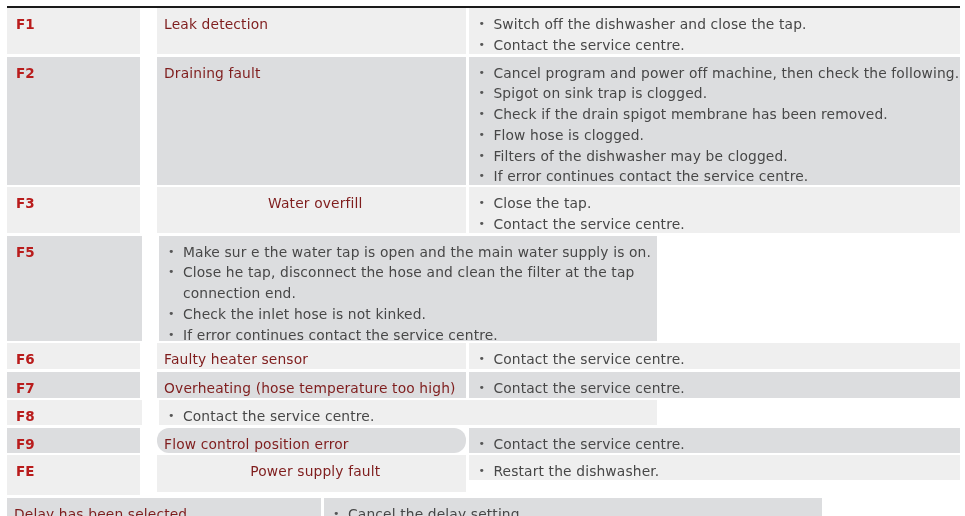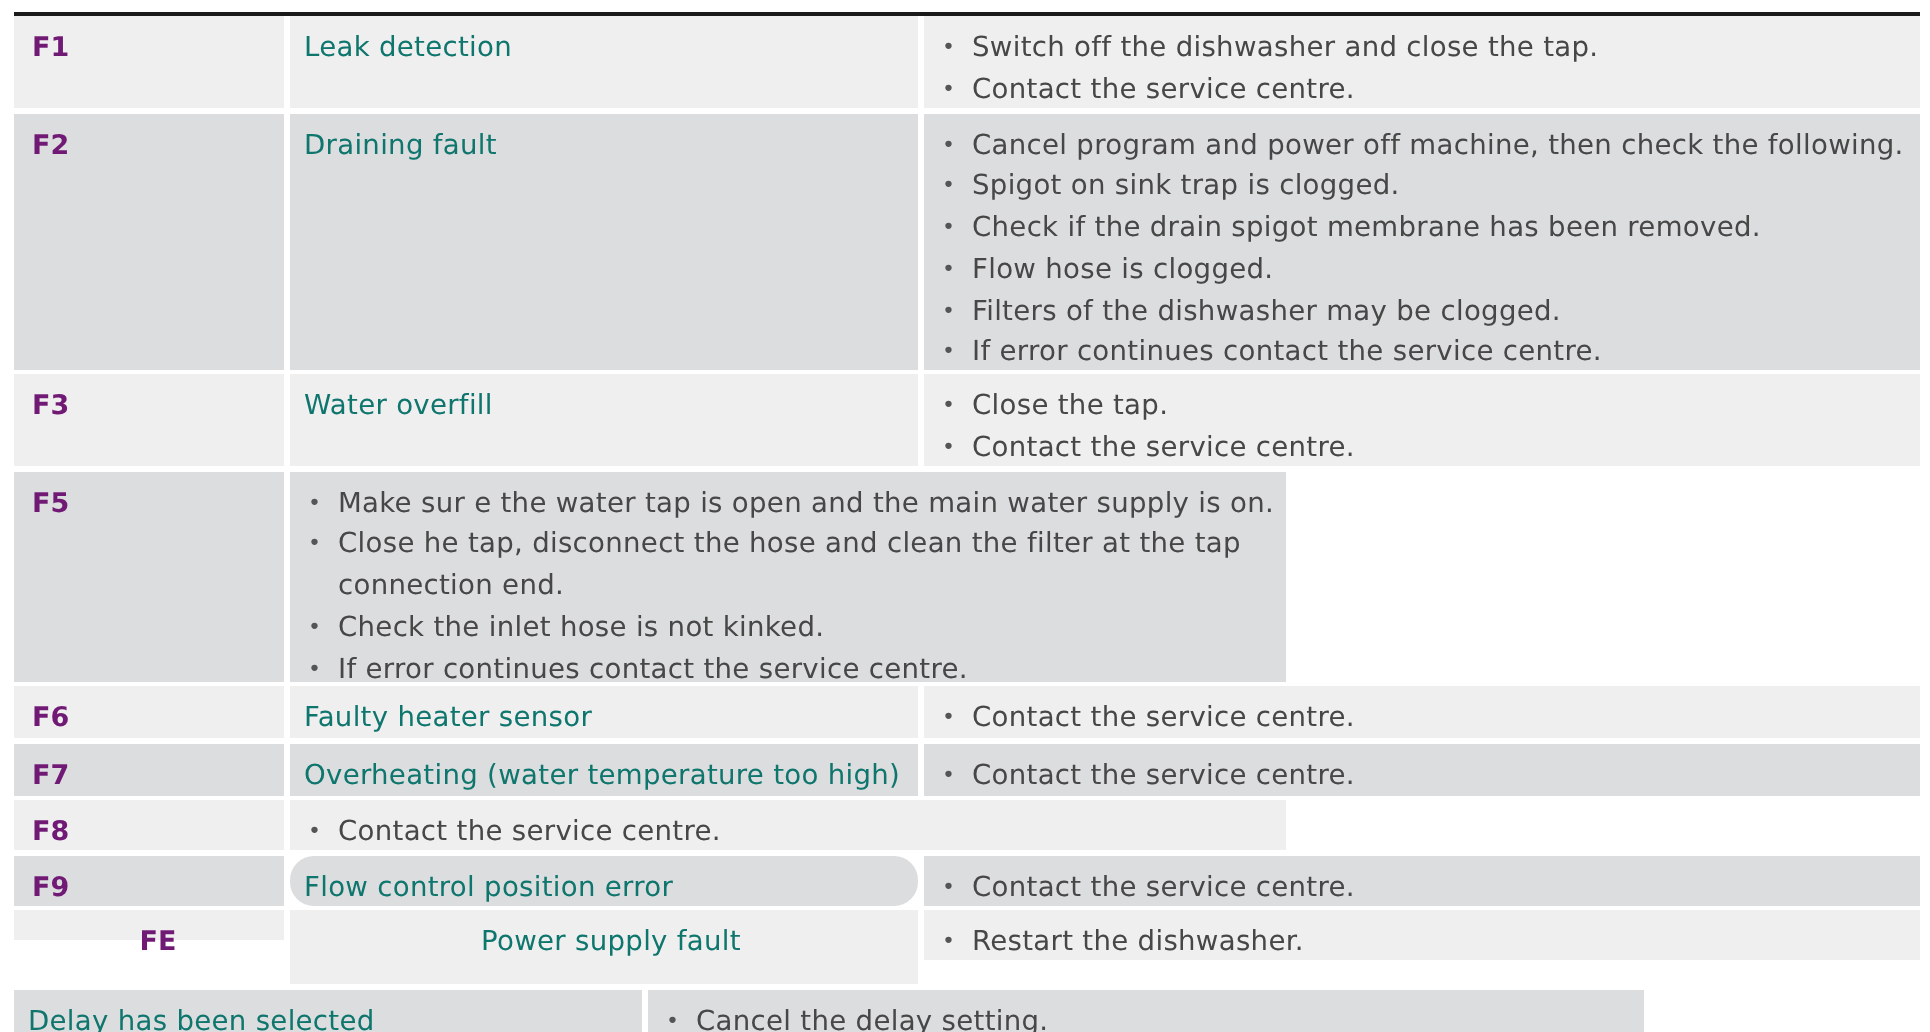--- a/index.html
+++ b/index.html
@@ -2,22 +2,22 @@
 <html><head>
 <meta charset="utf-8">
 <style>
   html, body { margin: 0; padding: 0; background: #ffffff; }
   body { width: 965px; height: 516px; position: relative; overflow: hidden;
          font-family: "DejaVu Sans", sans-serif; }
   .topline { position: absolute; left: 7px; top: 6px; width: 953px; height: 2px; background: #1a1a1a; }
   .tbl { position: absolute; left: 7px; top: 8px; width: 953px; }
   .row { display: flex; margin-bottom: 2.5px; }
   .cell { box-sizing: border-box; padding-top: 6px; }
-  .c1 { width: 135px; margin-right: 3px; padding-left: 9px; font-weight: bold; color: #701a75; font-size: 13.5px; }
-  .c2 { width: 314px; margin-right: 3px; padding-left: 7px; color: #0f766e; font-size: 13.8px; letter-spacing: 0.15px; }
+  .c1 { width: 135px; margin-right: 17px; padding-left: 9px; font-weight: bold; color: #b91c1c; font-size: 13.5px; }
+  .c2 { width: 314px; margin-right: 3px; padding-left: 7px; color: #7f1d1d; font-size: 13.8px; letter-spacing: 0.15px; }
   .c3 { width: 498px; padding-left: 9px; color: #474747; font-size: 13.8px; letter-spacing: 0.15px; padding-bottom: 4px; }
   .light .cell { background: #efefef; }
   .dark .cell { background: #dcdddf; }
   ul { list-style: none; margin: 0; padding: 0; }
   li { display: flex; line-height: 20.8px; }
   li .b { width: 15px; flex: none; font-size: 11px; color: #555; }
   li .t { flex: 1; }
   .c1, .c2 { line-height: 20.8px; }
 </style>
 </head>
@@ -68,21 +68,21 @@
           </li>
           <li>
             <span class="b">•</span>
             <span class="t">If error continues contact the service centre.</span>
           </li>
         </ul>
       </div>
     </div>
     <div class="row light">
       <div class="cell c1" style="height: 46px;">F3</div>
-      <div class="cell c2" style="height: 46px;">Water overfill</div>
+      <div class="cell c2" style="height: 46px; text-align: center;">Water overfill</div>
       <div class="cell c3" style="height: 46px;">
         <ul>
           <li>
             <span class="b">•</span>
             <span class="t">Close the tap.</span>
           </li>
           <li>
             <span class="b">•</span>
             <span class="t">Contact the service centre.</span>
           </li>
@@ -119,21 +119,21 @@
         <ul>
           <li>
             <span class="b">•</span>
             <span class="t">Contact the service centre.</span>
           </li>
         </ul>
       </div>
     </div>
     <div class="row dark">
       <div class="cell c1" style="height: 26px;">F7</div>
-      <div class="cell c2" style="height: 26px;">Overheating (water temperature too high)</div>
+      <div class="cell c2" style="height: 26px;">Overheating (hose temperature too high)</div>
       <div class="cell c3" style="height: 26px;">
         <ul>
           <li>
             <span class="b">•</span>
             <span class="t">Contact the service centre.</span>
           </li>
         </ul>
       </div>
     </div>
     <div class="row light">
@@ -153,21 +153,21 @@
       <div class="cell c3" style="height: 25px;">
         <ul>
           <li>
             <span class="b">•</span>
             <span class="t">Contact the service centre.</span>
           </li>
         </ul>
       </div>
     </div>
     <div class="row light">
-      <div class="cell c1" style="height: 15px; text-align: center;">FE</div>
+      <div class="cell c1" style="height: 40px;">FE</div>
       <div class="cell c2" style="height: 37px; text-align: center;">Power supply fault</div>
       <div class="cell c3" style="height: 25px;">
         <ul>
           <li>
             <span class="b">•</span>
             <span class="t">Restart the dishwasher.</span>
           </li>
         </ul>
       </div>
     </div>

